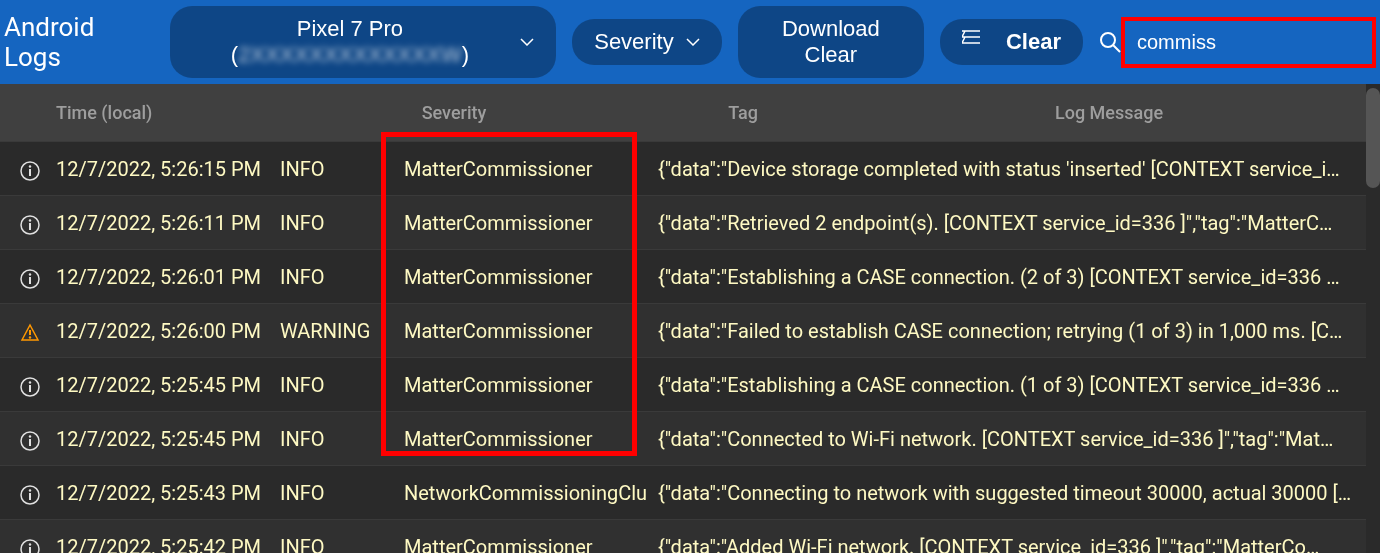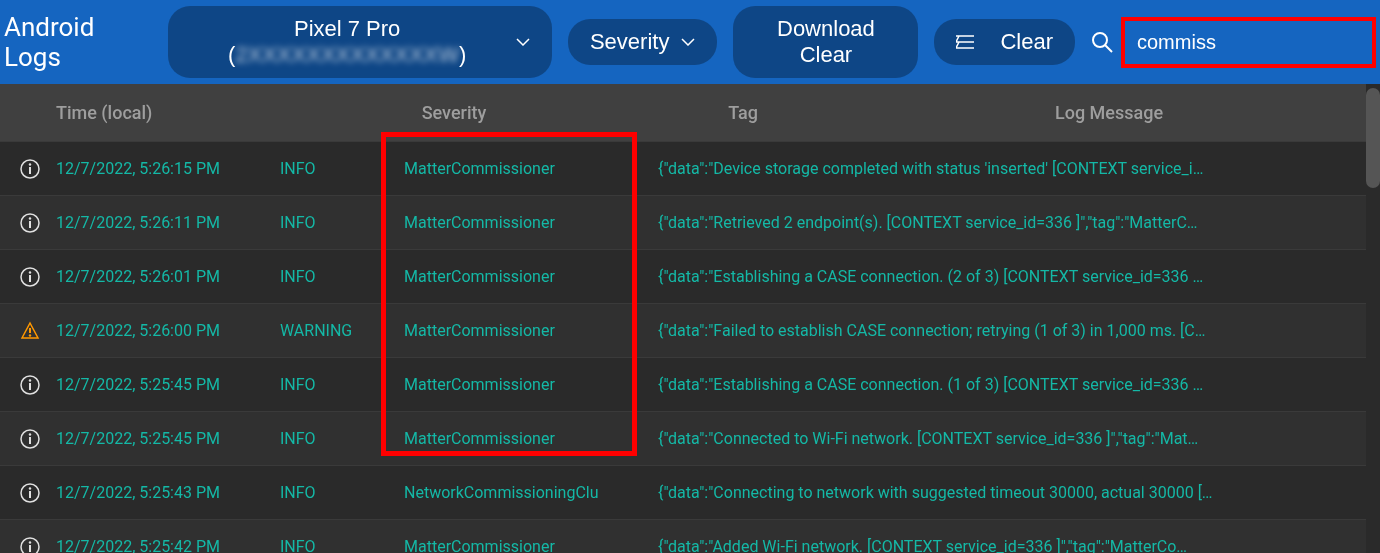--- a/index.html
+++ b/index.html
@@ -44,35 +44,36 @@
     .chevron-down {
       display: inline-flex;
       align-items: center;
     }
     .chevron-down svg {
       width: 14px;
       height: 8px;
     }
     .clear-btn {
       display: flex;
-      align-items: center;
+      align-items: flex-start;
       gap: 26px;
+      font-weight: bold;
     }
     .clear-icon {
       display: inline-flex;
     }
     .clear-icon svg {
       width: 18px;
       height: 16px;
     }
     .search-wrap {
       display: flex;
       align-items: center;
       margin-left: auto;
-      gap: 8px;
+      gap: 0;
     }
     .search-icon {
       display: inline-flex;
     }
     .search-icon svg {
       width: 22px;
       height: 22px;
     }
     .search-input {
       background: transparent;
@@ -94,25 +95,25 @@
     }
     .th-time { margin-left: 36px; width: 224px; }
     .th-sev { width: 348px; text-align: center; }
     .th-tag { width: 230px; text-align: center; }
     .th-msg { flex: 1; text-align: center; }
     .log-rows {
       position: relative;
     }
     .log-row {
       display: flex;
-      align-items: center;
+      align-items: flex-end;
       padding: 14px 20px;
       border-bottom: 1px solid #3a3a3a;
-      font-size: 16px;
-      color: #14b8a6;
+      font-size: 20px;
+      color: #fef9c3;
       background: #303030;
       height: 54px;
     }
     .log-row:nth-child(even) {
       background: #2a2a2a;
     }
     .row-icon {
       width: 36px;
       flex-shrink: 0;
       display: flex;

